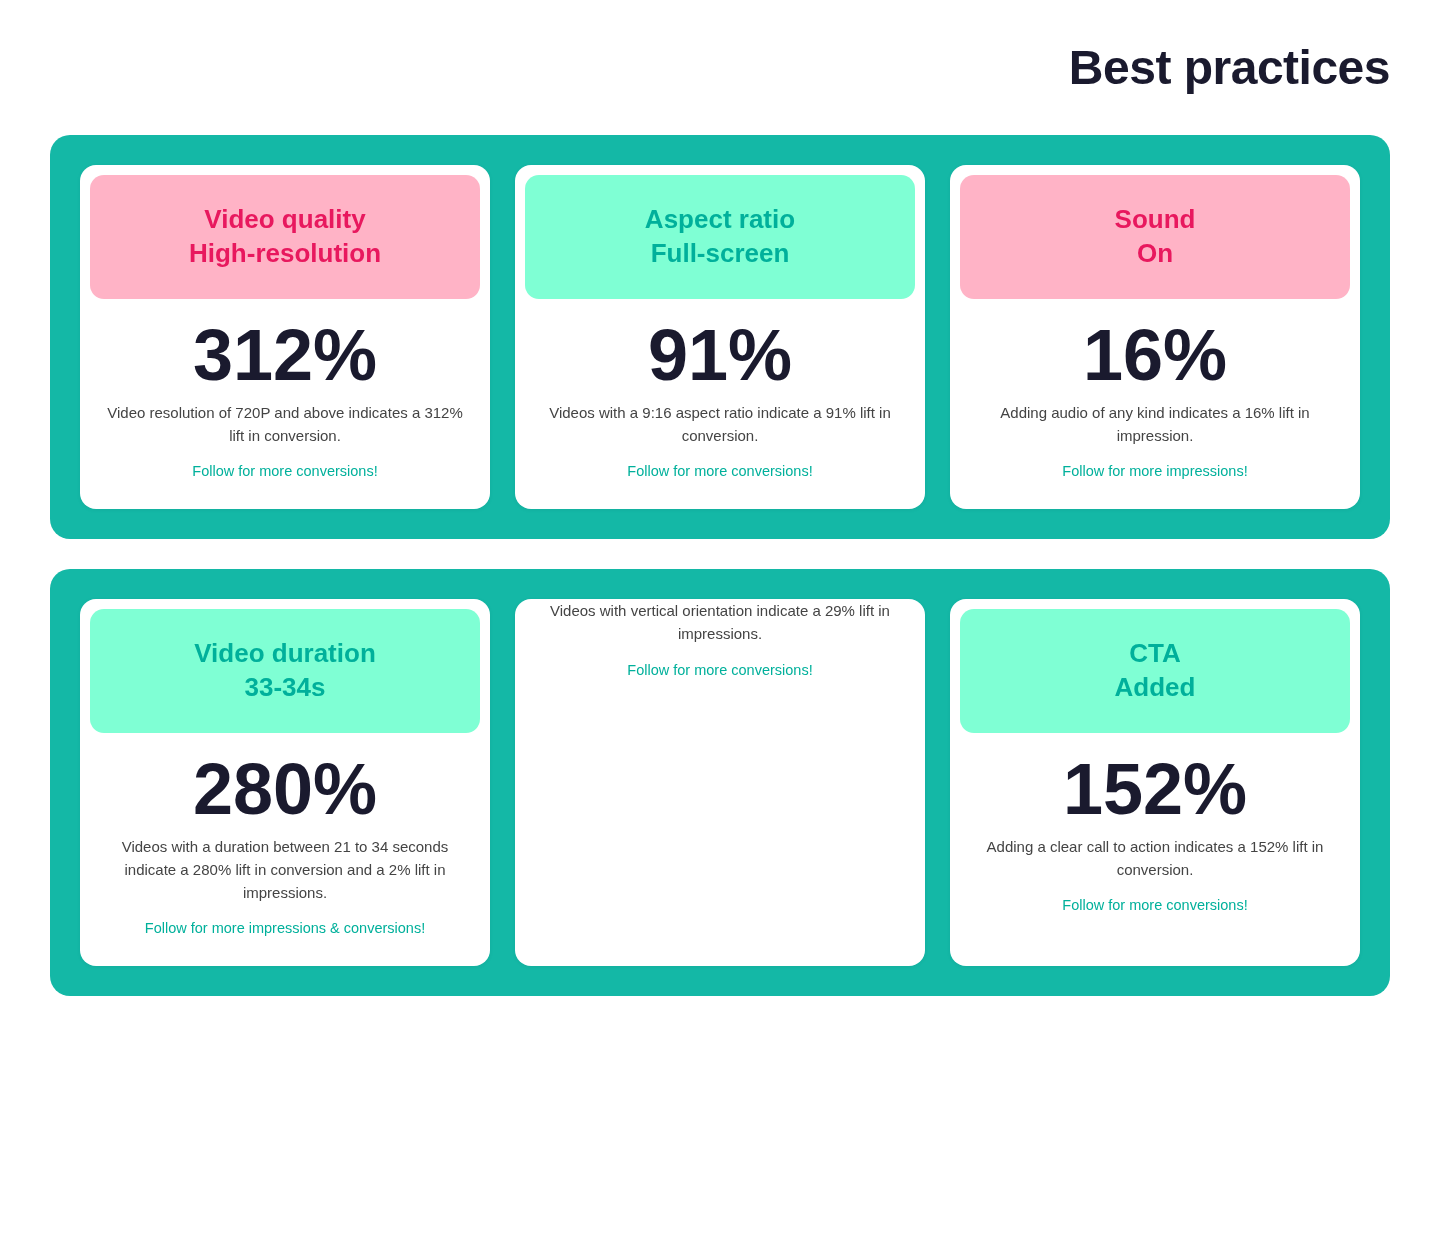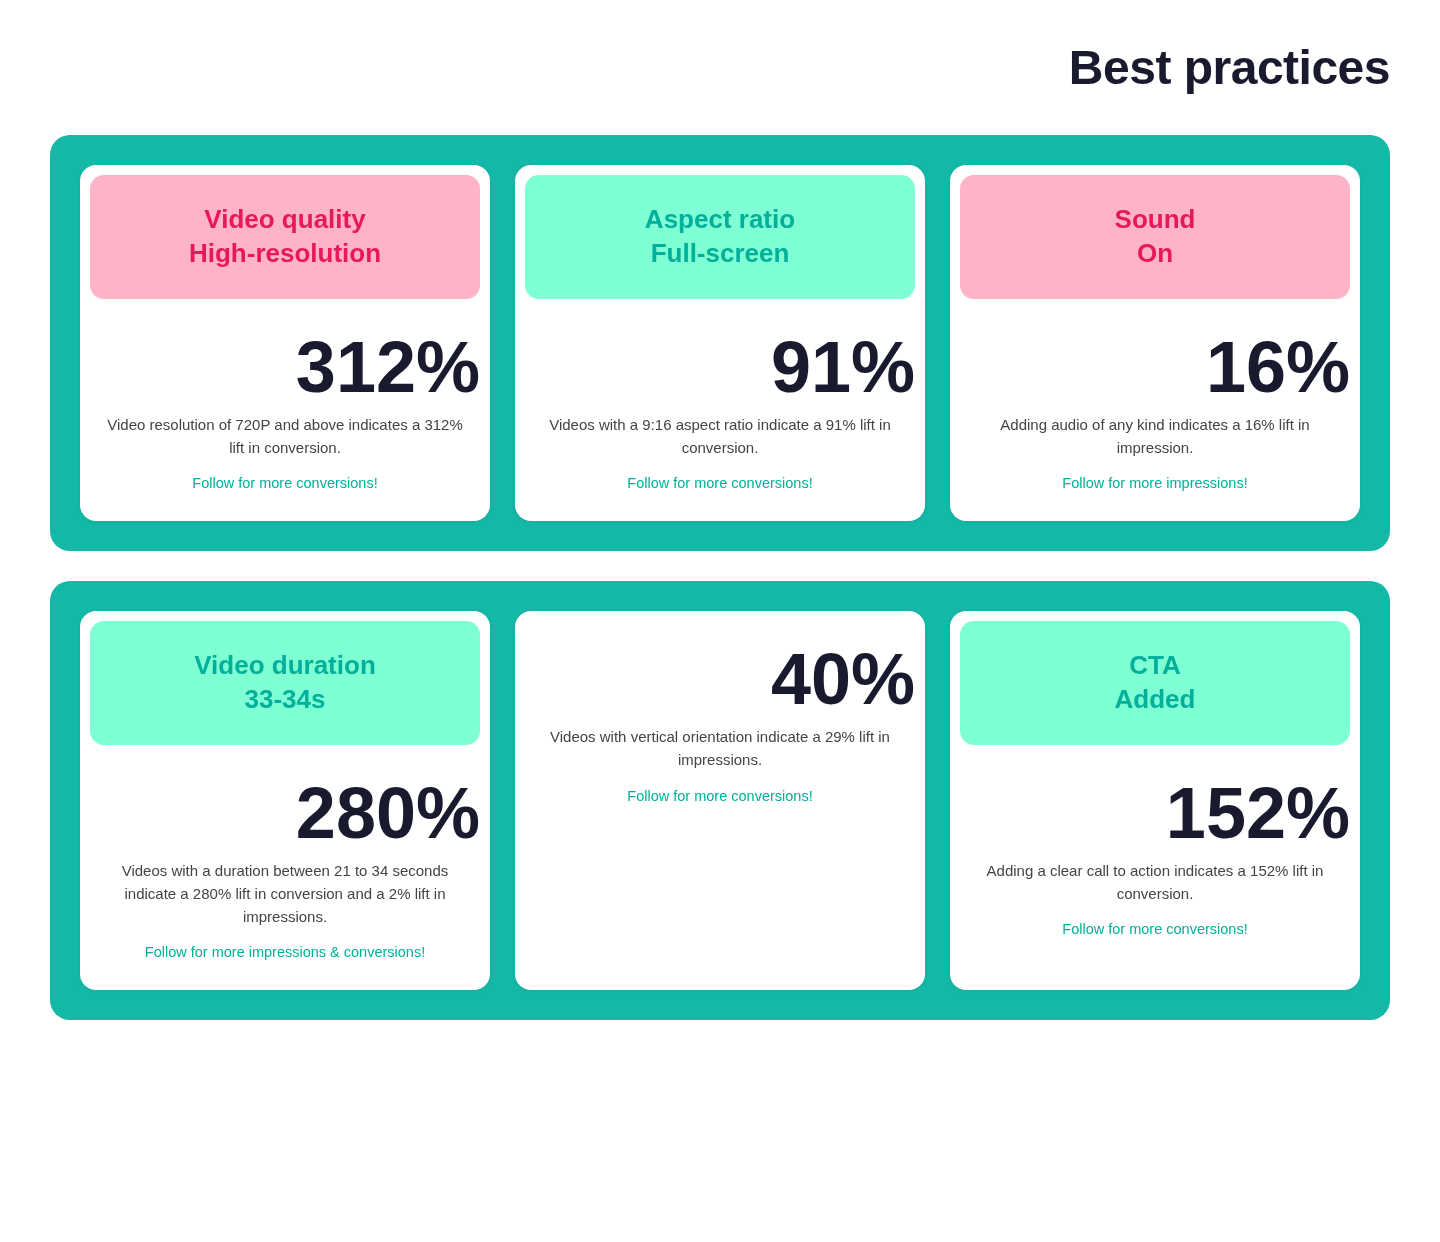--- a/index.html
+++ b/index.html
@@ -59,25 +59,25 @@
       background: #ffb3c6;
       color: #e8185e;
     }
 
     .card-header.cyan {
       background: #7fffd4;
       color: #00b09b;
     }
 
     .card-percentage {
-      text-align: right;
+      text-align: center;
       font-size: 72px;
       font-weight: 900;
       color: #1a1a2e;
-      margin: 32px 10px 10px;
+      margin: 20px 10px 10px;
       line-height: 1;
     }
 
     .card-description {
       text-align: center;
       font-size: 15px;
       color: #444;
       line-height: 1.55;
       padding: 0 25px;
       margin-bottom: 16px;
@@ -141,21 +141,20 @@
       <div class="card-header cyan">
         <span>Video duration</span><br>
         <span>33-34s</span>
       </div>
       <div class="card-percentage">280%</div>
       <p class="card-description">Videos with a duration between 21 to 34 seconds indicate a 280% lift in conversion and a 2% lift in impressions.</p>
       <a class="card-link">Follow for more impressions &amp; conversions!</a>
     </div>
 
     <div class="card">
-      <div class="card-percentage">40%</div>
       <p class="card-description">Videos with vertical orientation indicate a 29% lift in impressions.</p>
       <a class="card-link">Follow for more conversions!</a>
     </div>
 
     <div class="card">
       <div class="card-header cyan">
         <span>CTA</span><br>
         <span>Added</span>
       </div>
       <div class="card-percentage">152%</div>

